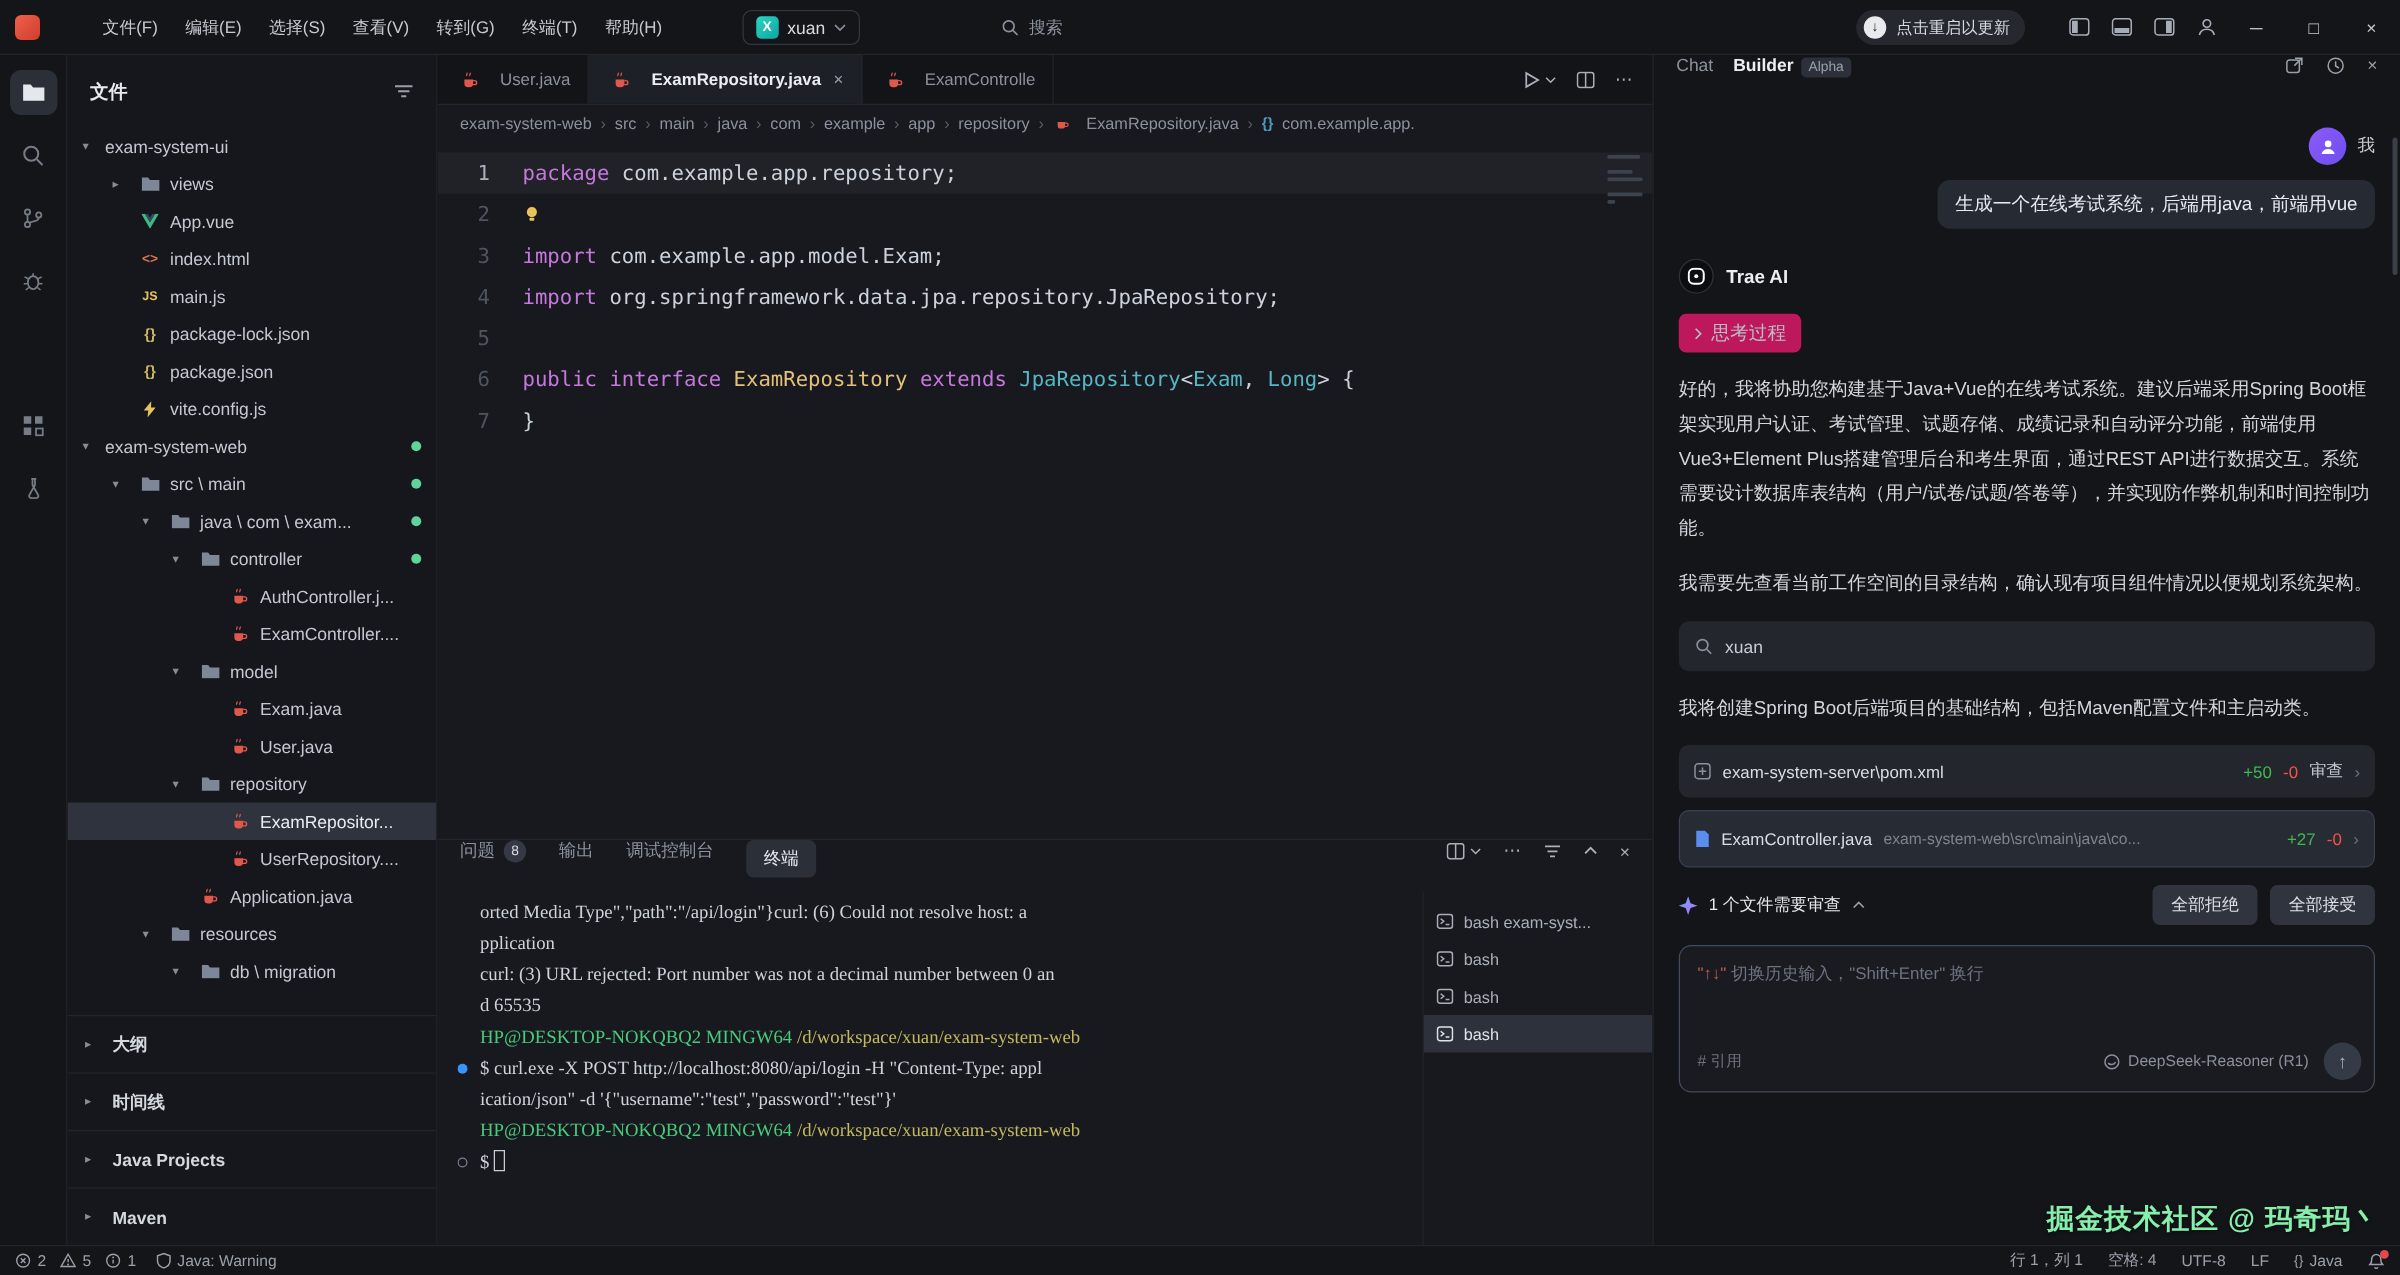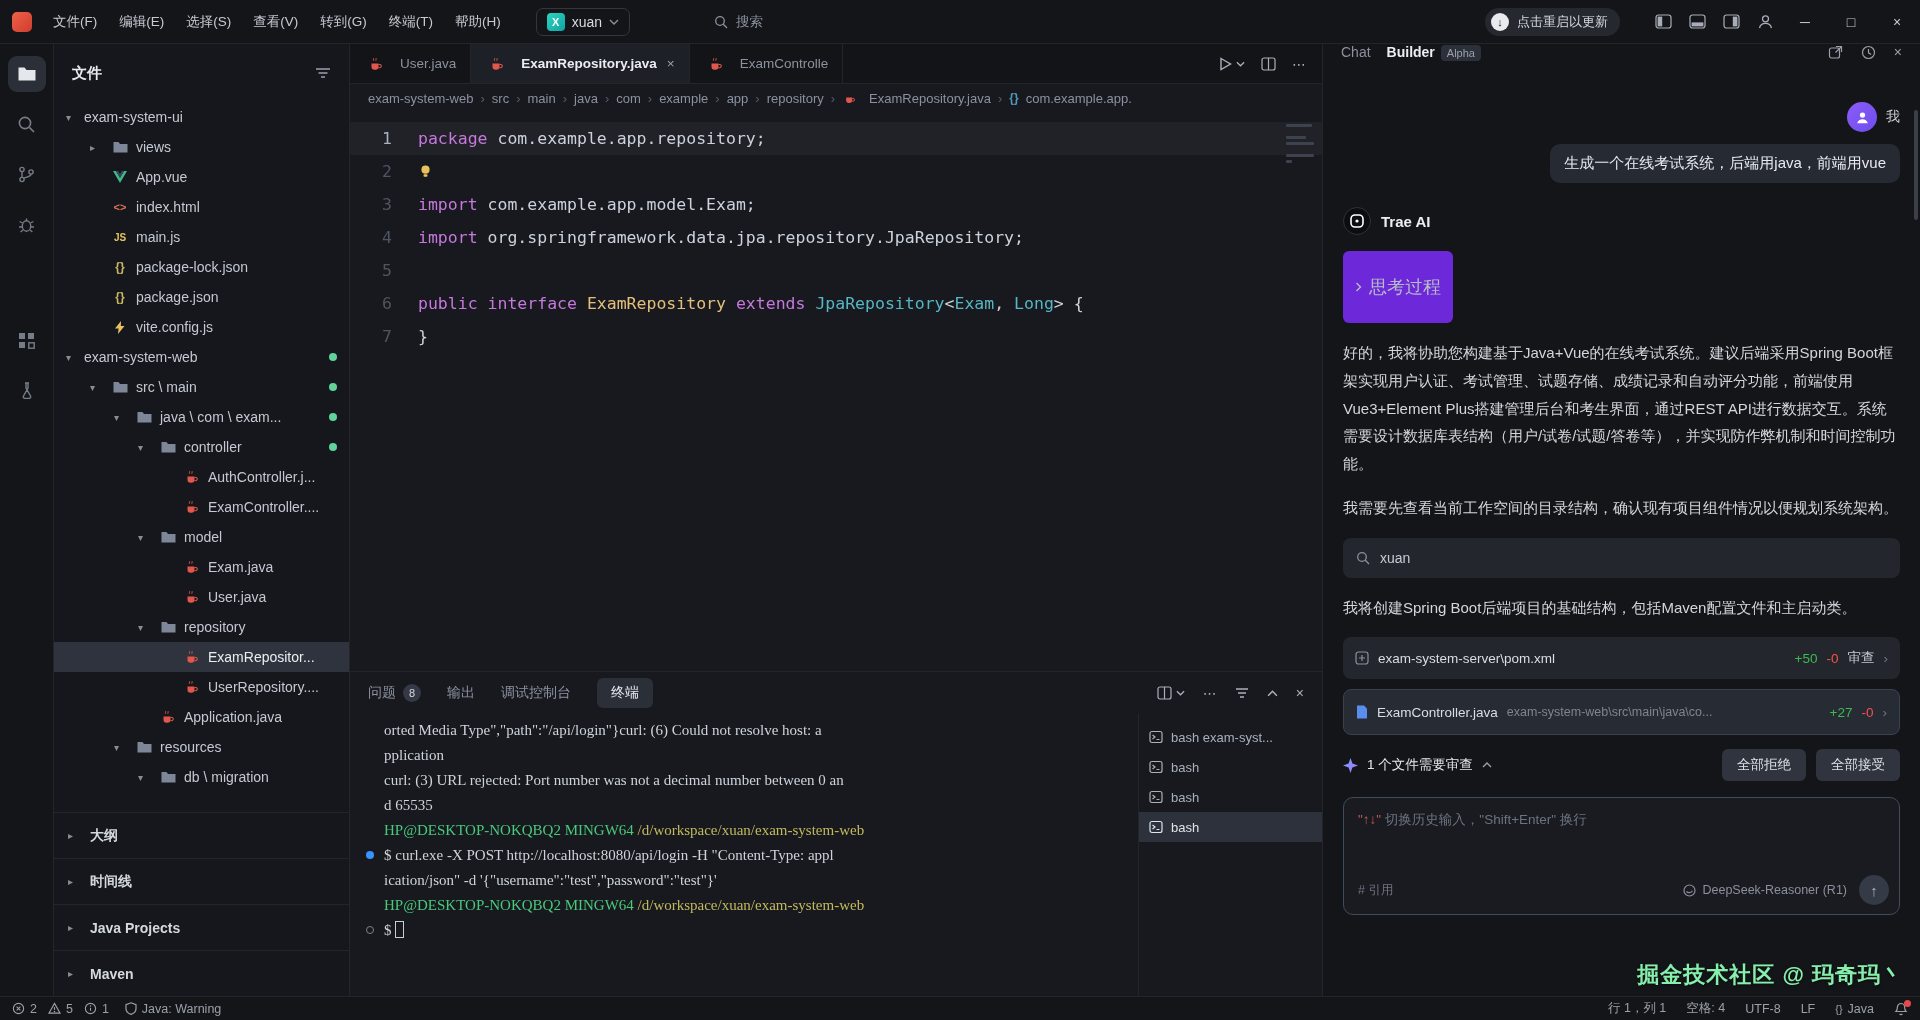--- a/index.html
+++ b/index.html
@@ -7,21 +7,21 @@
   body {
     background:#17181d; color:#c9ccd3;
     font-family:"Liberation Sans","DejaVu Sans",sans-serif;
     font-size:14px; position:relative;
   }
   svg { display:block; }
 
   
   .titlebar { position:absolute; top:0; left:0; right:0; height:44px;
     background:#141519; border-bottom:1px solid #23252b;
-    display:flex; align-items:center; padding:0 0 0 12px; z-index:5; }
+    display:flex; align-items:center; padding:0 0 0 12px; z-index:5;gap:29px; }
   .app-logo { width:20px; height:20px; border-radius:5px;
     background:linear-gradient(135deg,#f0604a,#cf3d2c); flex:none; margin-right:10px; }
   .menus { display:flex; align-items:center; }
   .menu-item { padding:0 11px; height:30px; line-height:30px; color:#c6cad2; font-size:13.5px; border-radius:5px; cursor:default; }
   .ws-pill { display:flex; align-items:center; gap:7px; height:28px; padding:0 10px;
     margin-left:24px; border:1px solid #33363e; border-radius:7px; color:#d6d9df; }
   .ws-icon { width:18px; height:18px; border-radius:4px; background:linear-gradient(135deg,#2dd4bf,#0ea5a4);
     color:#fff; font-size:11px; font-weight:bold; display:flex; align-items:center; justify-content:center; }
   .chev { color:#8b919e; }
   .tb-search { display:flex; align-items:center; gap:8px; margin-left:70px; color:#8b919e; font-size:13.5px;
@@ -85,21 +85,21 @@
   .lc { color:#ccd2dc; white-space:pre; }
   .tok-kw { color:#c678dd; }
   .tok-cls { color:#e5c07b;margin-top:36px; }
   .tok-typ { color:#56b6c2; }
   .bulb { display:inline-flex; align-items:center; height:33px; }
   .minimap { position:absolute; top:12px; right:8px; width:28px; }
   .minimap div { height:3px; border-radius:1px; background:#3c424e; margin-bottom:3px; }
 
   
   .panel { height:325px; border-top:1px solid #23252b; display:flex; flex-direction:column; flex:none; background:#17191f; }
-  .panel-tabs { height:42px; display:flex; align-items:center; gap:26px; padding:0 18px; flex:none; }
+  .panel-tabs { height:42px; display:flex; align-items:flex-start; gap:26px; padding:0 18px; flex:none; }
   .ptab { color:#8b919e; font-size:14px; display:flex; align-items:center; gap:7px; }
   .ptab.active { background:#2b2f38; color:#e8eaee; padding:6px 14px; border-radius:6px; }
   .pbadge { background:#343945; color:#d6d9df; font-size:11px; min-width:18px; height:18px; border-radius:9px;
     display:flex; align-items:center; justify-content:center; padding:0 5px; }
   .panel-actions { margin-left:auto; display:flex; align-items:center; gap:18px; color:#aab0ba; }
   .panel-body { flex:1; display:flex; min-height:0; }
   .term { flex:1; min-width:0; padding:4px 8px 0 16px; font-family:Liberation Serif, serif;
     font-size:15px; line-height:25px; color:#ced3db; }
   .tline { position:relative; padding-left:18px; white-space:pre; overflow:hidden; }
   .t-green { color:#49c97a; }
@@ -122,22 +122,22 @@
   .chat-body { flex:1; padding:4px 20px 0 20px; overflow:hidden; position:relative; }
   .user-meta { display:flex; justify-content:flex-end; align-items:center; gap:9px; margin:14px 0 12px; }
   .avatar { width:30px; height:30px; border-radius:50%; background:linear-gradient(135deg,#8b5cf6,#6d4df0);
     display:flex; align-items:center; justify-content:center; color:#fff; }
   .user-bubble { margin-left:auto; width:fit-content; max-width:95%; background:#262a33; border-radius:10px;
     padding:10px 14px; font-size:15px; color:#e8eaef; }
   .ai-meta { display:flex; align-items:center; gap:10px; margin:24px 0 16px; }
   .ai-logo { width:28px; height:28px; border-radius:50%; background:#0c0d10; border:1px solid #2e323a;
     display:flex; align-items:center; justify-content:center; }
   .ai-name { font-size:15px; font-weight:bold; color:#eceef2; }
-  .chip { display:inline-flex; align-items:center; gap:7px; background:#6d28d9; border-radius:6px;
-    padding:24px 12px; font-size:18px; color:#b7bdc8; margin-bottom:16px; }
+  .chip { display:inline-flex; align-items:center; gap:7px; background:#be185d; border-radius:6px;
+    padding:6px 12px; font-size:15px; color:#b7bdc8; margin-bottom:16px; }
   .para { font-size:15px; line-height:1.85; color:#d2d6dd; margin-bottom:16px; }
   .tool-box { height:40px; background:#23262d; border-radius:8px; display:flex; align-items:center; gap:10px;
     padding:0 13px; margin-bottom:16px; font-size:14px; color:#c6cbd4; }
   .file-card { height:42px; background:#23262d; border-radius:8px; display:flex; align-items:center; gap:9px;
     padding:0 12px; margin-bottom:10px; font-size:13.5px; }
   .file-card.review { background:#272b34; border:1px solid #3a4150; height:46px; }
   .fc-name { color:#dadde4; white-space:nowrap; }
   .fc-path { color:#7e8591; font-size:12.5px; white-space:nowrap; overflow:hidden; text-overflow:ellipsis; flex:1; min-width:0; }
   .add { color:#3fb950; margin-left:auto; }
   .file-card.review .add { margin-left:0; }

